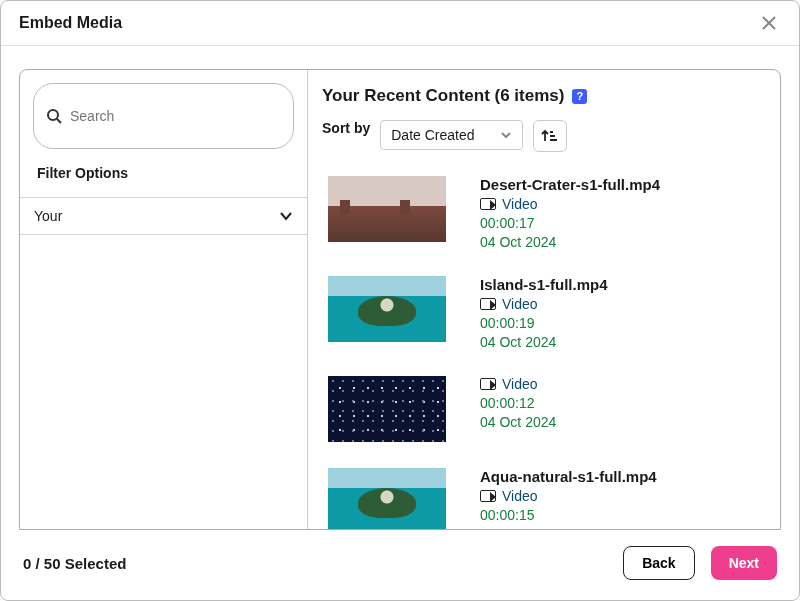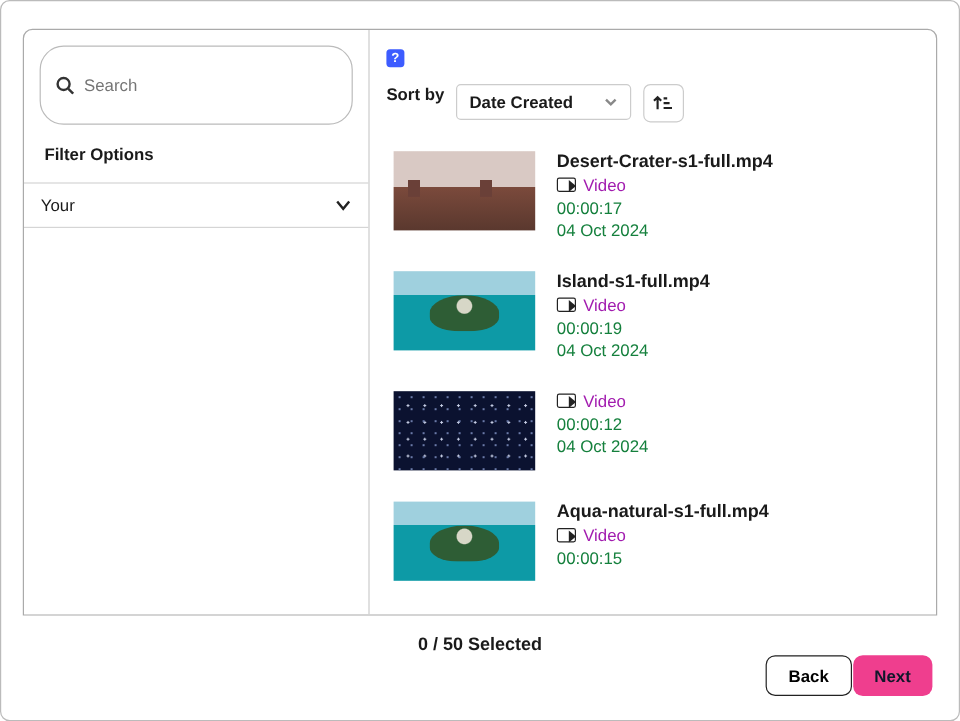--- a/index.html
+++ b/index.html
@@ -123,21 +123,20 @@
   .sort-label { font-weight: 600; }
   .sort-select {
     border: 1px solid #ccc;
     border-radius: 4px;
     padding: 6px 10px;
     display: flex;
     align-items: center;
     gap: 25px;
     cursor: pointer;
     background: #fff;
-    font-weight: bold;
   }
   .sort-select .chev { color: #888; }
   .sort-dir {
     border: 1px solid #ccc;
     border-radius: 6px;
     width: 34px; height: 32px;
     display: flex;
     align-items: center;
     justify-content: center;
     cursor: pointer;
@@ -148,64 +147,71 @@
     padding-right: 6px;
     padding-top: 10px;
   }
   
   .content-list::-webkit-scrollbar { width: 16px; }
   .content-list::-webkit-scrollbar-track { background: #f0f0f0; }
   .content-list::-webkit-scrollbar-thumb { background: #bdbdbd; }
   .content-list::-webkit-scrollbar-button { background: #e4e4e4; height: 16px; }
   .item-row {
     display: flex;
-    gap: 18px;
+    gap: 34px;
     margin-bottom: 26px;
     padding-left: 6px;
   }
   .thumb {
     width: 118px; height: 66px;
     background: #555;
     flex-shrink: 0;
   }
   .meta { display: flex; flex-direction: column; gap: 3px; }
   .item-title { font-weight: 700; font-size: 15px; }
-  .item-type { display: flex; align-items: center; gap: 6px; color: #a21caf; }
+  .item-type { display: flex; align-items: center; gap: 6px; color: #0c4a6e; }
   .item-dur, .item-date { color: #15803d; }
   .footer {
     display: flex;
     align-items: center;
     padding: 16px 22px 20px 22px;
-    flex-direction: column;
   }
   .sel-count { font-weight: 700; font-size: 15px; }
-  .footer-btns { margin-left: auto; display: flex; gap: 1px; }
+  .footer-btns { margin-left: auto; display: flex; gap: 16px; }
   .btn {
     border-radius: 8px;
     padding: 8px 18px;
     font-weight: 700;
     font-size: 14px;
     cursor: pointer;
   }
   .btn-back { background: #fff; border: 1.5px solid #222; }
-  .btn-next { background: #ef3e8e; border: none; color: #0f172a; }
+  .btn-next { background: #ef3e8e; border: none; color: #ffffff; }
   svg { display: block; }
   
   .thumb-desert { background: linear-gradient(#d9c9c4 0%, #d9c9c4 45%, #7b4a3c 45%, #5a382e 100%); position:relative; }
   .thumb-desert::after{content:"";position:absolute;left:12px;bottom:42%;width:10px;height:14px;background:#6a4038;box-shadow:60px 0 #6a4038;}
   .thumb-island { background: linear-gradient(#9fd0de 0%, #9fd0de 30%, #0d9aa6 30%, #0d9aa6 100%); position:relative; }
   .thumb-island::before{content:"";position:absolute;left:30px;top:20px;width:58px;height:30px;border-radius:50% 50% 40% 40%;background:radial-gradient(circle at 50% 30%, #d7d7c7 0 6px, transparent 7px), #2e5d35;}
   .thumb-forest { background: #0b1230; background-image: radial-gradient(#6a7aa8 1px, transparent 1px), radial-gradient(#ccd3ea 1px, transparent 1px); background-size: 10px 10px, 14px 14px; background-position: 0 0, 5px 5px;}
   .vid-icon { width:16px;height:12px;border:1.5px solid #222;border-radius:2px;position:relative;}
   .vid-icon::after{content:"";position:absolute;right:-6px;top:1px;border:5px solid transparent;border-left-color:#222;border-left-width:6px;}
 </style>
 </head>
 <body>
 
 <div class="modal">
+  <div class="modal-header">
+    <div class="modal-title">Embed Media</div>
+    <div class="modal-close">
+      <svg width="14" height="14" viewBox="0 0 14 14">
+          <path d="M1 1 L13 13 M13 1 L1 13" stroke="#888" stroke-width="2"></path>
+        </svg>
+    </div>
+  </div>
 
   <div class="modal-body">
 
     <div class="sidebar">
       <div class="sidebar-top">
         <div class="search-wrap">
           <span>
             <svg width="16" height="16" viewBox="0 0 16 16">
                 <circle cx="7" cy="7" r="5" stroke="#333" stroke-width="2" fill="none"></circle>
                 <path d="M11 11 L15 15" stroke="#333" stroke-width="2"></path>
@@ -220,20 +226,21 @@
         <span>
           <svg width="14" height="14" viewBox="0 0 14 14">
               <path d="M2 4 L7 10 L12 4" stroke="#222" stroke-width="2" fill="none"></path>
             </svg>
         </span>
       </div>
     </div>
 
     <div class="main">
       <div class="main-title">
+        <span>Your Recent Content (6 items)</span>
         <span class="help-box">?</span>
       </div>
       <div class="sort-row">
         <span class="sort-label">Sort by</span>
         <div class="sort-select">
           <span>Date Created</span>
           <span class="chev">
             <svg width="12" height="12" viewBox="0 0 12 12">
                 <path d="M2 4 L6 8 L10 4" stroke="#888" stroke-width="2" fill="none"></path>
               </svg>

